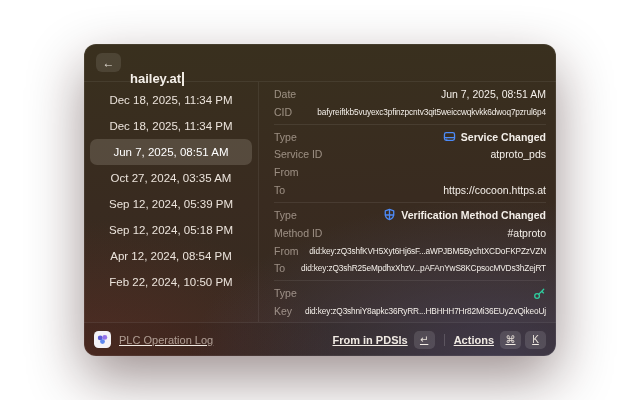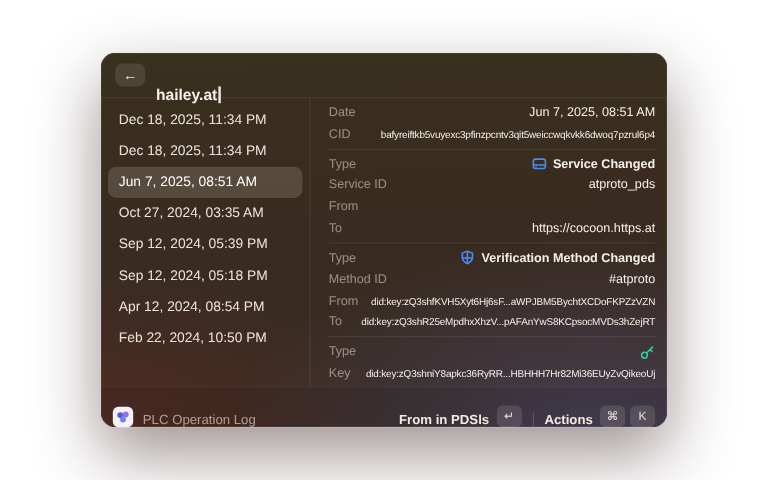--- a/index.html
+++ b/index.html
@@ -33,39 +33,39 @@
     border-bottom:1px solid rgba(255,255,255,0.07);flex:0 0 auto;}
   .back-btn{width:25px;height:19px;border-radius:6px;background:rgba(255,255,255,0.10);
     display:flex;align-items:center;justify-content:center;font-size:12px;color:#e9e2da;cursor:pointer;}
   .search-text{font-size:13px;font-weight:700;color:#f4efe9;display:flex;align-items:center;margin-top:32px;}
   .caret{display:inline-block;width:1.5px;height:14px;background:#f0eae2;margin-left:1px;}
 
   
   .body{flex:1 1 auto;display:flex;min-height:0;}
   .list{width:174px;flex:0 0 auto;padding:5px 6px;box-sizing:border-box;}
   .list-row{height:26px;display:flex;align-items:center;padding:0 9px;border-radius:7px;
-    font-size:11.5px;font-weight:500;color:#ece4dc;white-space:nowrap;cursor:pointer;}
+    font-size:11.5px;font-weight:500;color:#ece4dc;white-space:nowrap;cursor:pointer;justify-content:center;}
   .list-row.selected{background:rgba(255,246,236,0.15);color:#fff;}
   .vsep{width:1px;background:rgba(255,255,255,0.07);flex:0 0 auto;}
 
   .detail{flex:1 1 auto;min-width:0;padding:3px 10px 2px 15px;box-sizing:border-box;
     display:flex;flex-direction:column;justify-content:flex-end;}
   .d-row{height:18px;display:flex;align-items:center;gap:8px;}
   .d-label{font-size:10.5px;color:rgba(244,230,218,0.52);flex:0 0 auto;}
   .d-value{flex:1 1 auto;min-width:0;text-align:right;font-size:10.5px;font-weight:500;
     color:#f4efe9;white-space:nowrap;display:flex;align-items:center;justify-content:flex-end;gap:5px;}
   .d-value.long{font-size:8.3px;letter-spacing:-0.15px;font-weight:400;}
   .d-value .ic{display:inline-flex;width:13px;height:13px;flex:0 0 auto;}
   .d-value.typed{font-weight:700;}
   .hsep{height:1px;background:rgba(255,255,255,0.08);margin:3px 0;flex:0 0 auto;}
 
   
   .footer{height:33px;flex:0 0 auto;border-top:1px solid rgba(255,255,255,0.08);
-    display:flex;align-items:flex-end;padding:0 10px;background:rgba(0,0,0,0.07);
-    border-radius:0 0 12px 12px;}
+    display:flex;align-items:center;padding:0 10px;background:rgba(0,0,0,0.07);
+    border-radius:0 0 12px 12px;text-decoration:underline;}
   .app-ico{width:17px;height:17px;border-radius:4.5px;background:#f4f2f7;display:flex;
     align-items:center;justify-content:center;margin-right:8px;}
   .app-name{font-size:11px;color:rgba(240,228,216,0.62);}
   .spacer{flex:1 1 auto;}
   .action-label{font-size:11px;font-weight:700;color:#f0eae3;margin-right:6px;cursor:pointer;}
   .key{min-width:13px;height:18px;padding:0 4px;border-radius:5px;background:rgba(255,255,255,0.12);
     display:flex;align-items:center;justify-content:center;font-size:10px;color:#e8e1d9;cursor:pointer;}
   .fdiv{width:1px;height:12px;background:rgba(255,255,255,0.16);margin:0 9px;}
   .keys{display:flex;gap:4px;}
 </style>

